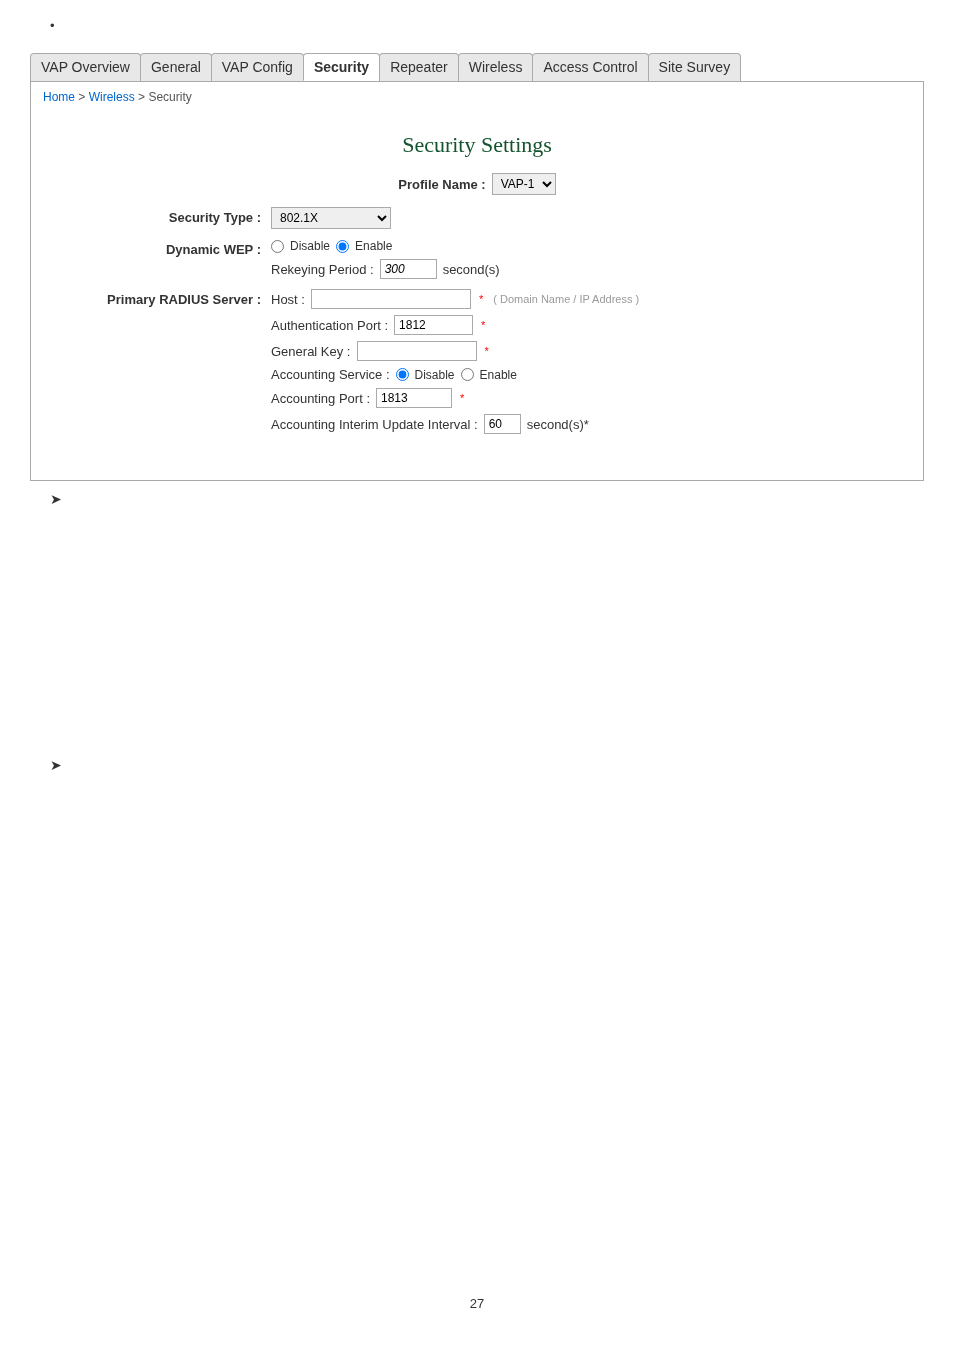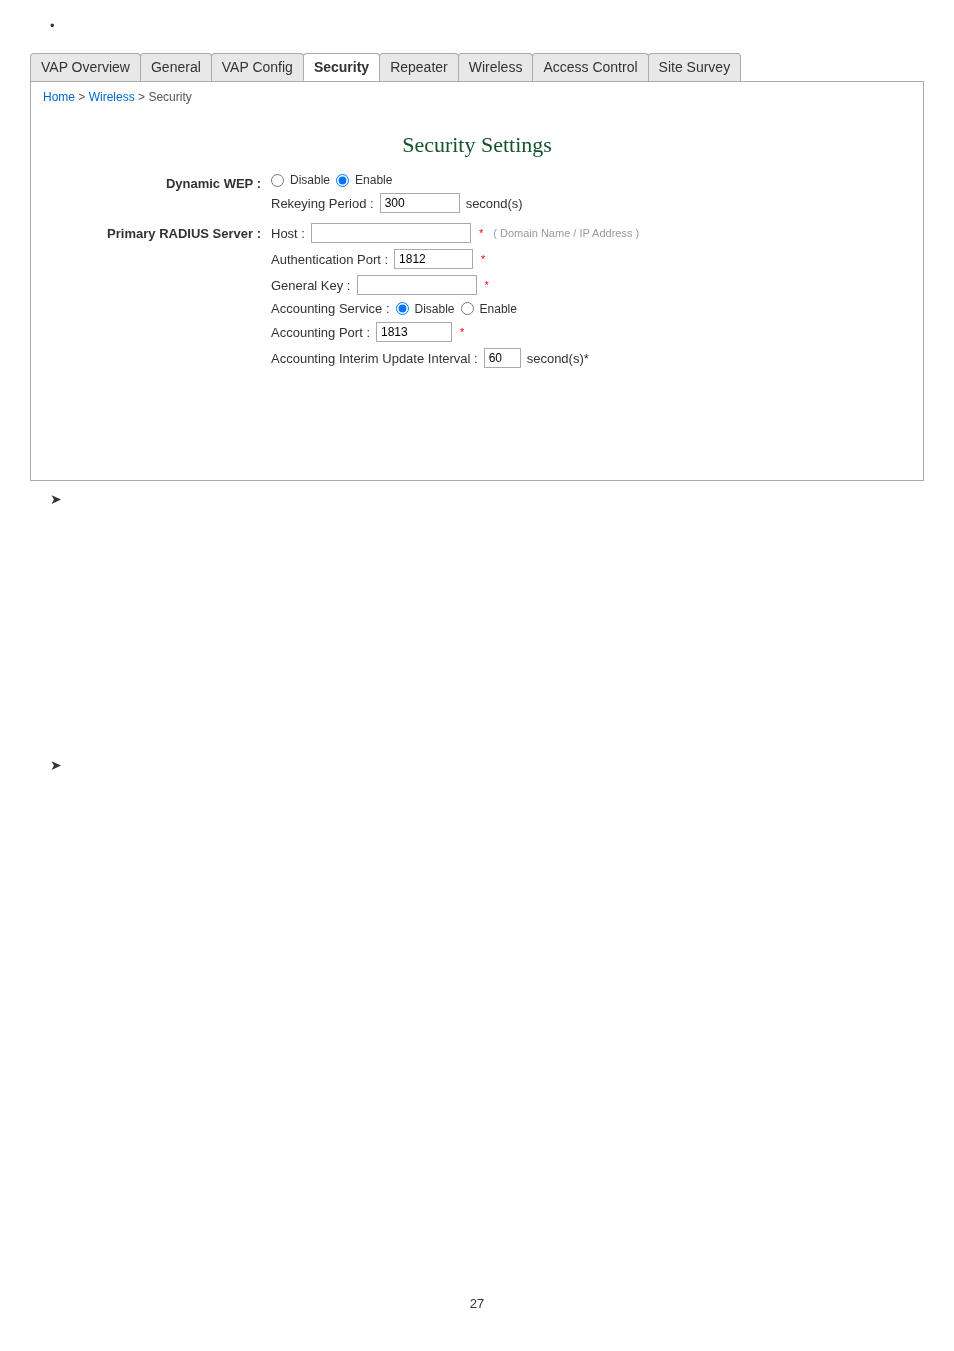--- a/index.html
+++ b/index.html
@@ -188,34 +188,50 @@
     <span> &gt; </span>
     <a href="#">Wireless</a>
     <span> &gt; </span>
     <span>Security</span>
   </div>
 
   <div class="page-title">Security Settings</div>
 
   <div class="form-section">
 
-
+    <div class="profile-row">
+      <label>Profile Name :</label>
+      <select>
+        <option>VAP-1</option>
+      </select>
+    </div>
+
+    <div class="form-row">
+      <div class="form-label">Security Type :</div>
+      <div class="form-content">
+        <div class="inline-row">
+          <select style="width:120px;">
+            <option>802.1X</option>
+          </select>
+        </div>
+      </div>
+    </div>
 
     <div class="form-row">
       <div class="form-label">Dynamic WEP :</div>
       <div class="form-content">
         <div class="inline-row">
           <input type="radio" name="dynamic_wep" id="dynwep_disable" style="">
           <label class="radio-label" for="dynwep_disable">Disable</label>
           <input type="radio" name="dynamic_wep" id="dynwep_enable" checked="" style="">
           <label class="radio-label" for="dynwep_enable">Enable</label>
         </div>
         <div class="inline-row">
           <span>Rekeying Period :</span>
-          <input type="text" style="width: 80px;" value="300">
+          <input type="text" style="width: 57px; font-style: italic;" value="300">
           <span>second(s)</span>
         </div>
       </div>
     </div>
 
     <div class="form-row">
       <div class="form-label">Primary RADIUS Server :</div>
       <div class="form-content">
 
         <div class="inline-row">

